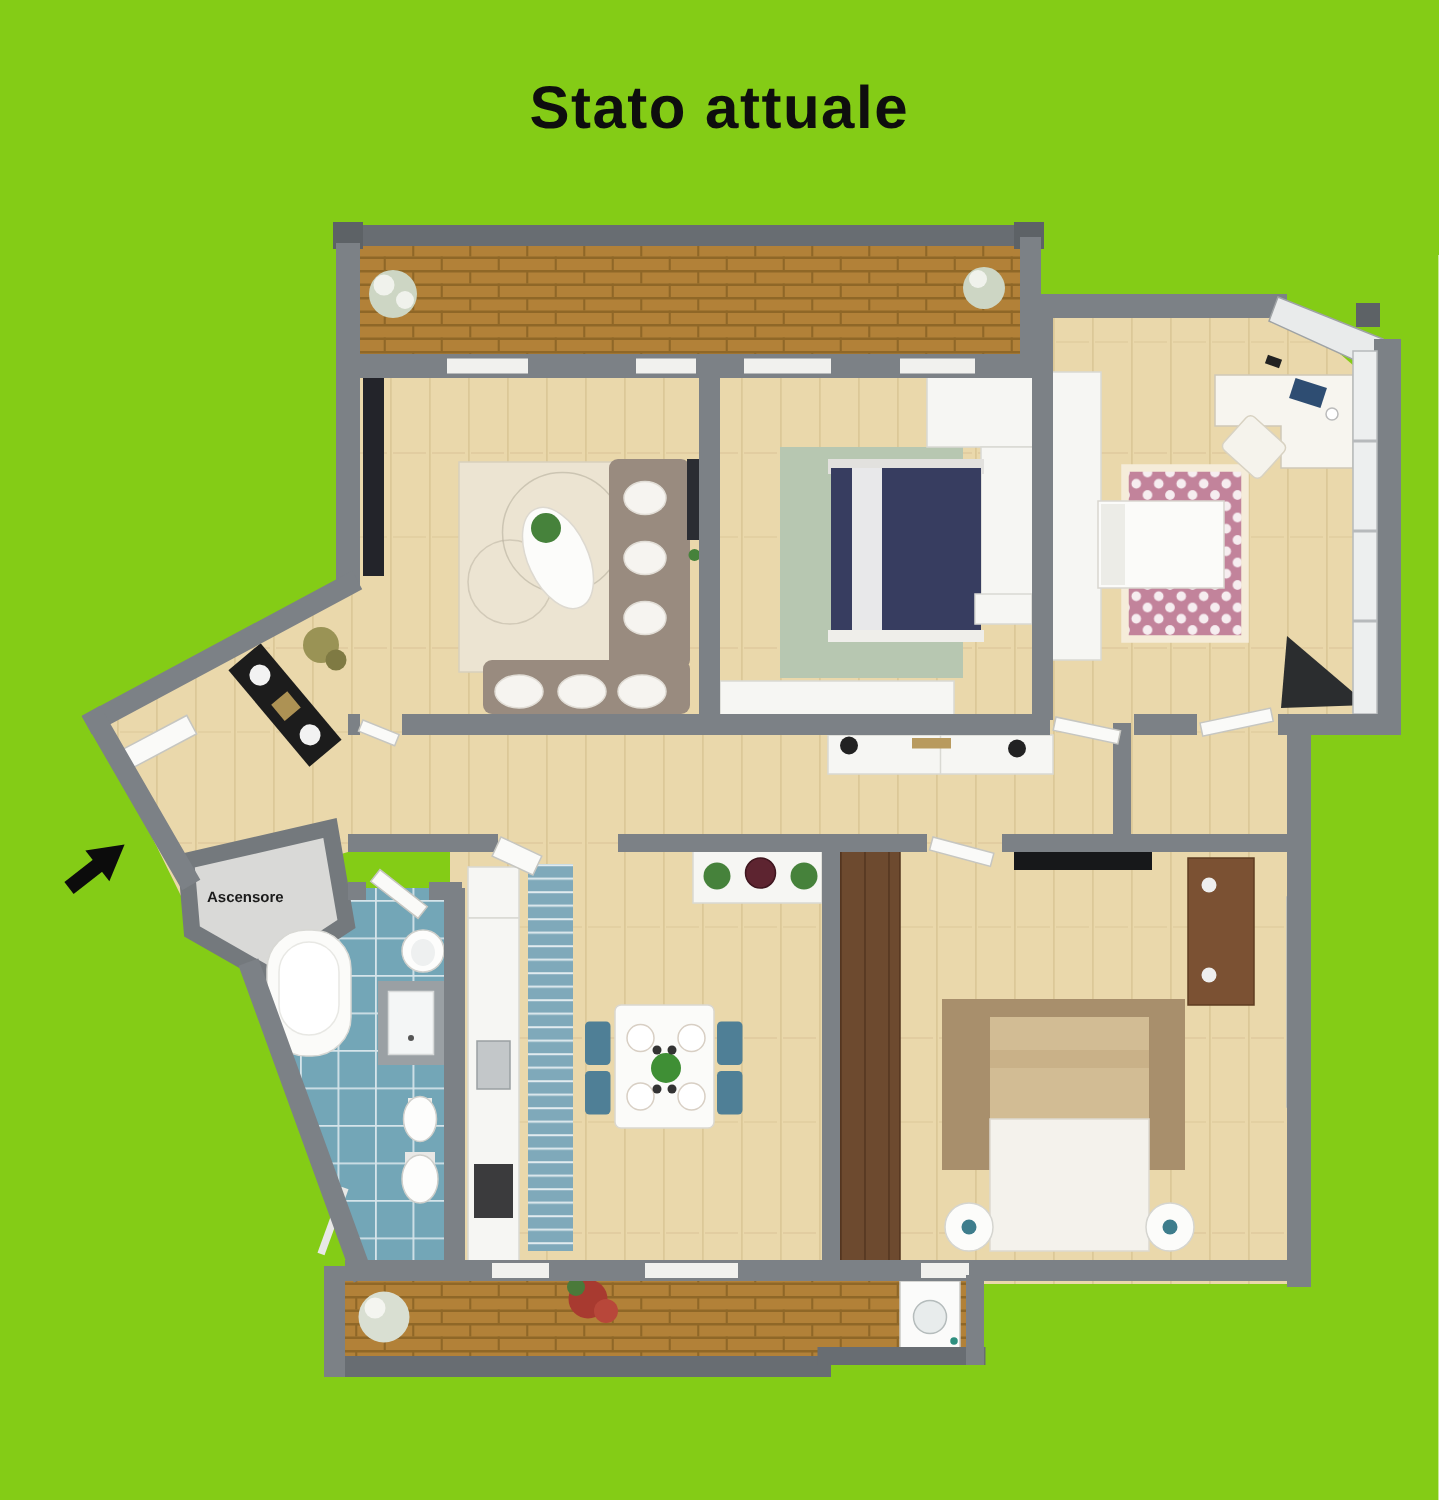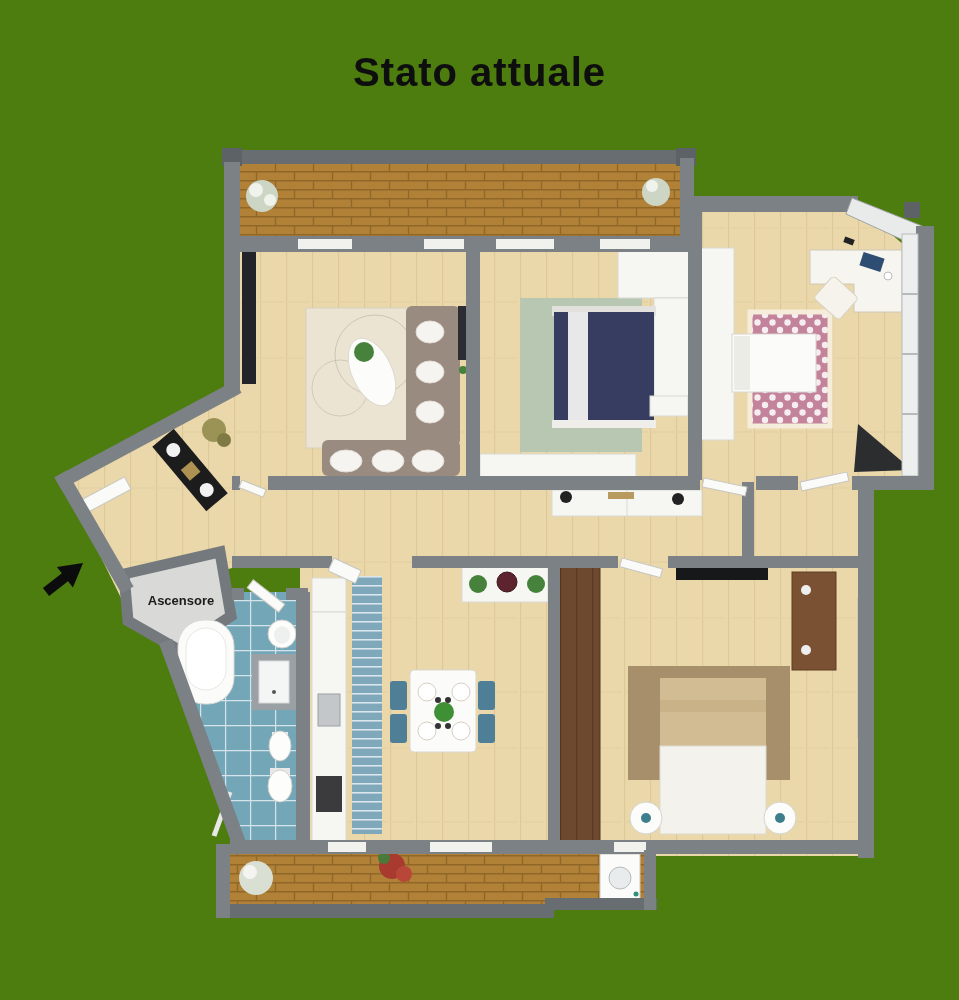--- a/index.html
+++ b/index.html
@@ -1,22 +1,22 @@
 <!DOCTYPE html>
 <html><head>
 <meta charset="utf-8">
 <style>
   html,body{margin:0;padding:0;background:#fff;}
-  .stage{position:relative;width:959px;height:1000px;overflow:hidden;background:#4d7c0f;
+  .stage{position:relative;width:959px;height:1000px;overflow:hidden;background:#84cc16;
          font-family:"Liberation Sans",sans-serif;}
   .stage svg{position:absolute;left:0;top:0;}
   .page-title{position:absolute;left:0;top:50px;width:959px;text-align:center;
               font-size:40px;font-weight:bold;color:#0e0e0e;letter-spacing:1px;margin:0;}
-  .elevator-label{position:absolute;left:138px;top:593px;width:86px;text-align:center;
-                  font-size:13px;font-weight:bold;color:#1b1b1b;}
+  .elevator-label{position:absolute;left:138px;top:593px;width:86px;text-align:left;
+                  font-size:10px;font-weight:bold;color:#1b1b1b;}
   .wall{fill:#7c8186;}
   .wall-line{stroke:#7c8186;stroke-width:14;stroke-linecap:square;}
   .rail{fill:#686d72;}
   .post{fill:#5d6266;}
   .whitef{fill:#f6f6f3;stroke:#d9d9d3;stroke-width:1;}
   .winband{fill:#edefef;stroke:#b7babc;stroke-width:1;}
   .doorleaf{fill:#fafaf8;stroke:#c6c6c1;stroke-width:1;}
   .threshold{fill:#f1f1ee;}
 </style>
 </head>

